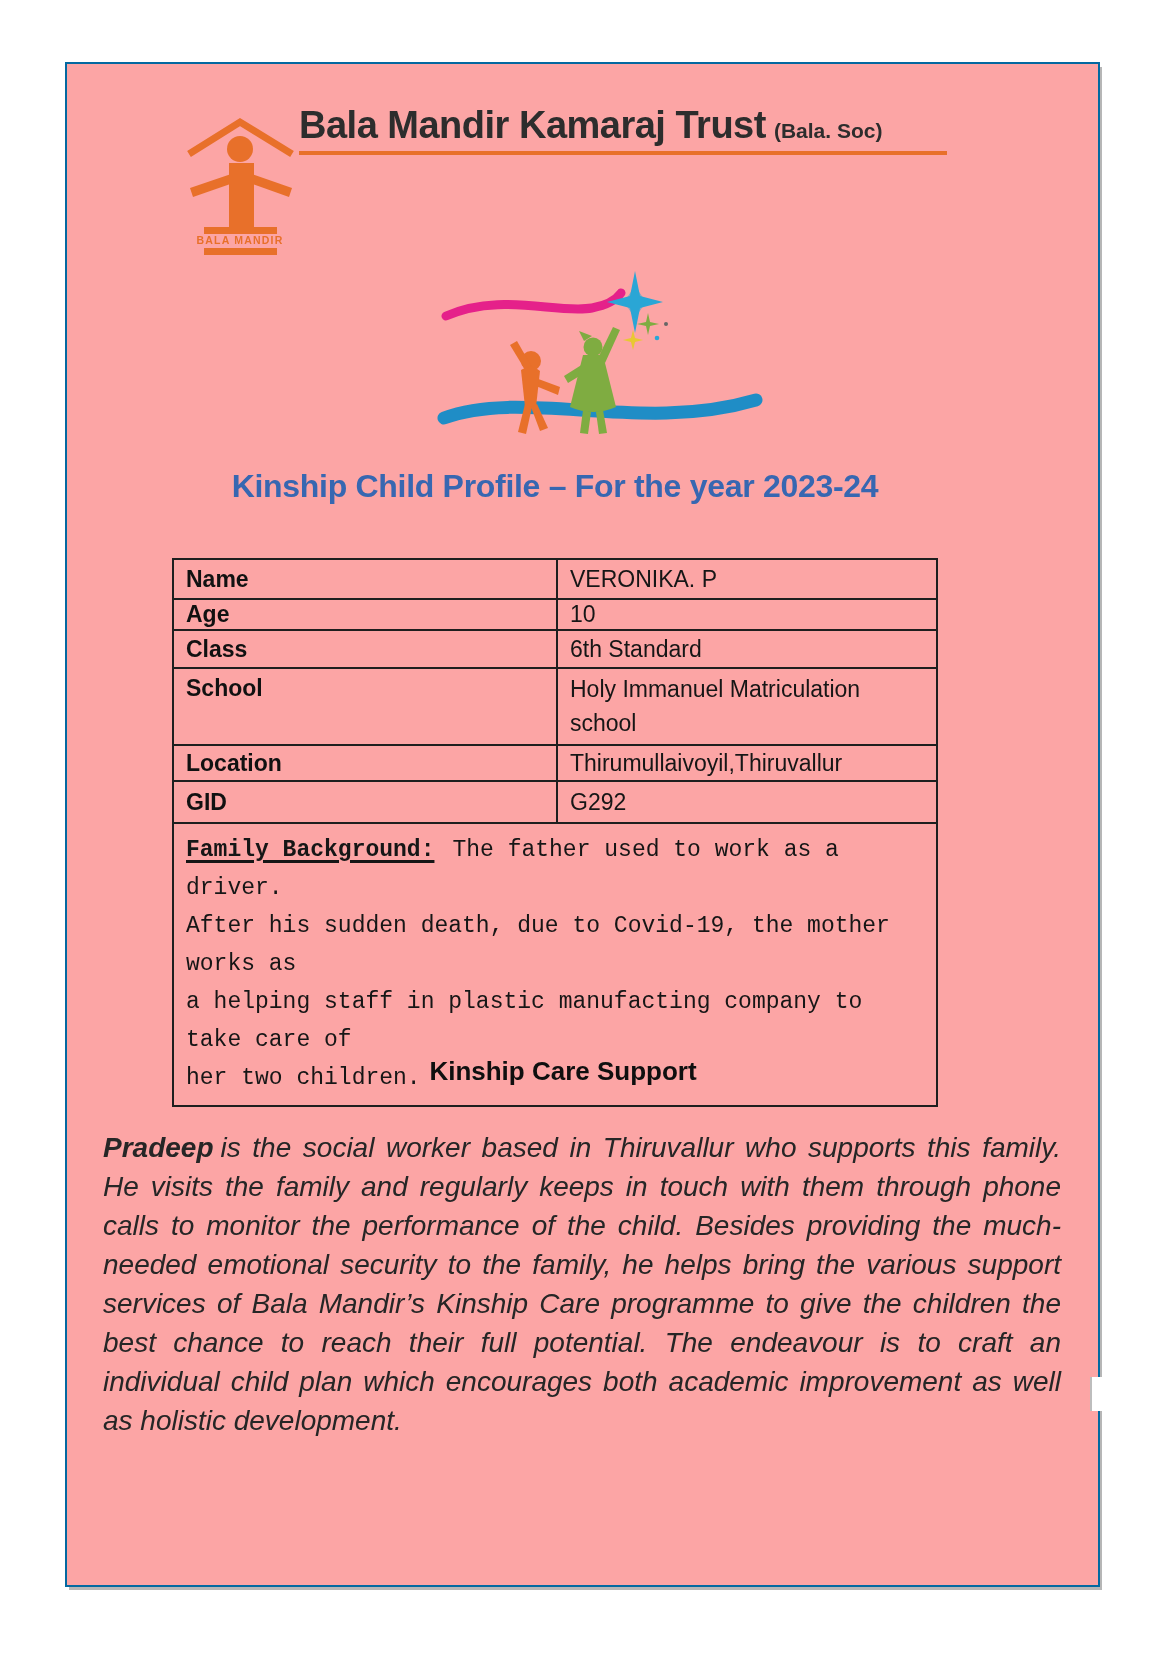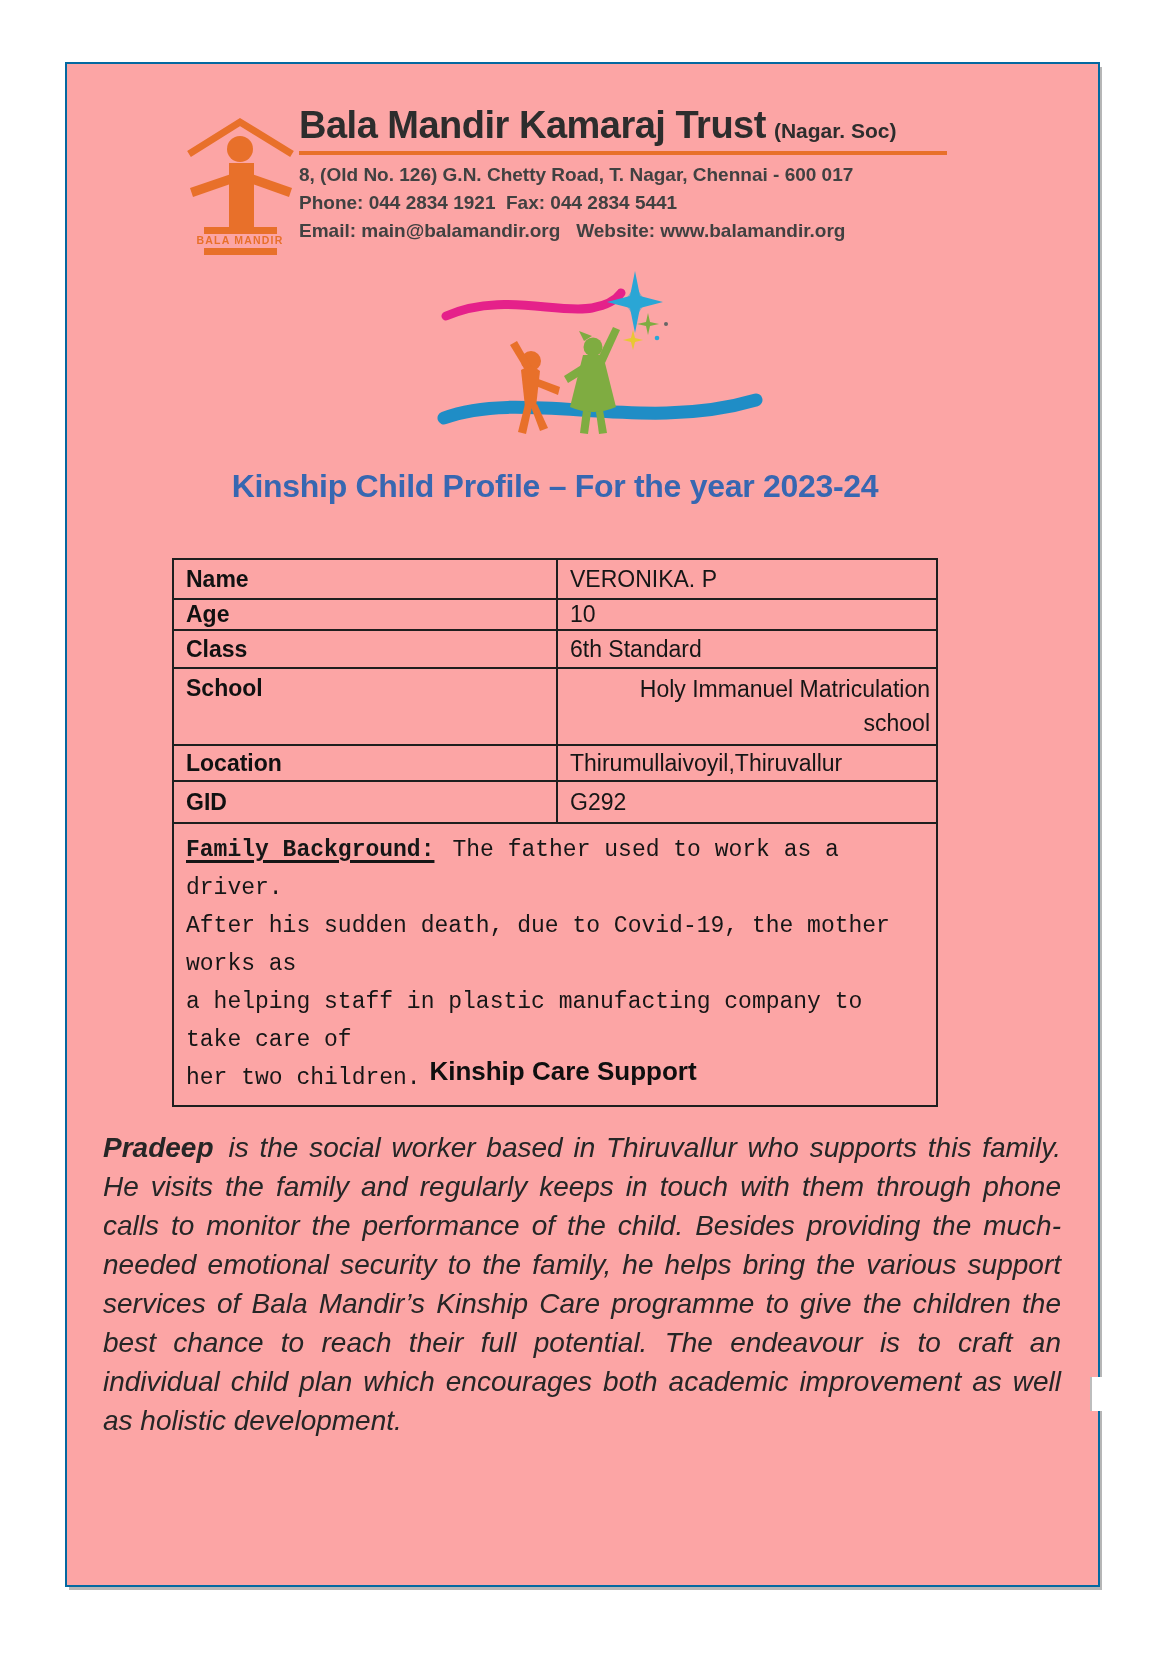--- a/index.html
+++ b/index.html
@@ -29,41 +29,41 @@
   }
   
   .profile-table {
     position:absolute; left:172px; top:558px; width:764px;
     border-collapse:collapse; table-layout:fixed; font-size:23px; color:#161616;
   }
   .profile-table td { border:2px solid #1e1e1e; padding:0 6px 0 12px; vertical-align:middle; }
   .profile-table .lbl { font-weight:bold; color:#111; }
   tr.r-name   { height:40px; } tr.r-age { height:31px; } tr.r-class { height:38px; }
   tr.r-school { height:77px; } tr.r-loc { height:36px; } tr.r-gid   { height:42px; }
-  td.v-school { line-height:34px; padding-top:3px; padding-bottom:4px;text-align:right; }
+  td.v-school { line-height:34px; padding-top:3px; padding-bottom:4px; }
   tr.r-fb { height:181px;font-family:Liberation Mono, monospace; }
   td.fb-cell {
     vertical-align:top; padding:7px 16px 8px 12px; line-height:38px;
   }
   .fb-label {
     font-weight:bold; text-decoration:underline; text-decoration-thickness:2.5px;
     text-underline-offset:4px; margin-right:18px;
   }
   
   .support-heading {
     position:absolute; left:128px; top:1056px; width:870px; text-align:center;
     font-size:26px; font-weight:bold; color:#0f0f0f;
     text-decoration-thickness:2.5px; text-underline-offset:5px;
   }
   .support-para {
     position:absolute; left:103px; top:1100px; width:958px;
     font-size:28px; font-style:italic; line-height:39px; color:#262626;
     text-align:justify; text-align-last:left;
   }
-  .lead { font-weight:bold; margin-right:15px; }
+  .lead { font-weight:bold; margin-right:7px; }
   
   .border-notch {
     position:absolute; left:1090px; top:1377px; width:14px; height:34px;
     background:#ffffff; border-left:2px solid #bdbdbd;
   }
 </style>
 </head>
 <body>
 
 <div id="canvas">
@@ -76,27 +76,22 @@
       <path d="M59,58 L105,74 L102,83 L57,67 Z" fill="#E8702A"></path>
       <rect x="42" y="49" width="25" height="68" fill="#E8702A"></rect>
       <rect x="17" y="113" width="73" height="7" fill="#E8702A"></rect>
       <text x="53" y="130" text-anchor="middle" font-size="10.5" font-weight="bold" letter-spacing="1.2" fill="#E8702A">BALA MANDIR</text>
       <rect x="17" y="134" width="73" height="7" fill="#E8702A"></rect>
     </svg>
 
   </div>
 
   <div class="lh-text">
-    <div class="org-line"><span>Bala Mandir Kamaraj Trust</span><span class="org-reg">(Nagar. Soc)</span></div>
+    <div class="org-line"><span>Bala Mandir Kamaraj Trust</span><span class="org-reg">(Bala. Soc)</span></div>
     <div class="org-rule"></div>
-    <div class="addr-block">
-      <div class="addr">8, (Old No. 126) G.N. Chetty Road, T. Nagar, Chennai - 600 017</div>
-      <div class="addr">Phone: 044 2834 1921  Fax: 044 2834 5441</div>
-      <div class="addr">Email: main@balamandir.org   Website: www.balamandir.org</div>
-    </div>
   </div>
 
   <svg class="kidslogo" width="335" height="190" viewBox="0 0 335 190">
 
     <path d="M16,64 C70,40 126,62 162,56 C178,53 186,48 191,41" fill="none" stroke="#E5218A" stroke-width="9" stroke-linecap="round"></path>
 
     <path d="M14,166 C95,136 210,182 326,148" fill="none" stroke="#1F8DC6" stroke-width="13" stroke-linecap="round"></path>
 
     <path d="M205,19 L210,44 L233,50 L210,56 L205,81 L200,56 L177,50 L200,44 Z" fill="#2AA6D6"></path>
     <path d="M205,34 L216,50 L205,66 L194,50 Z" fill="#2AA6D6" opacity="0.55"></path>

